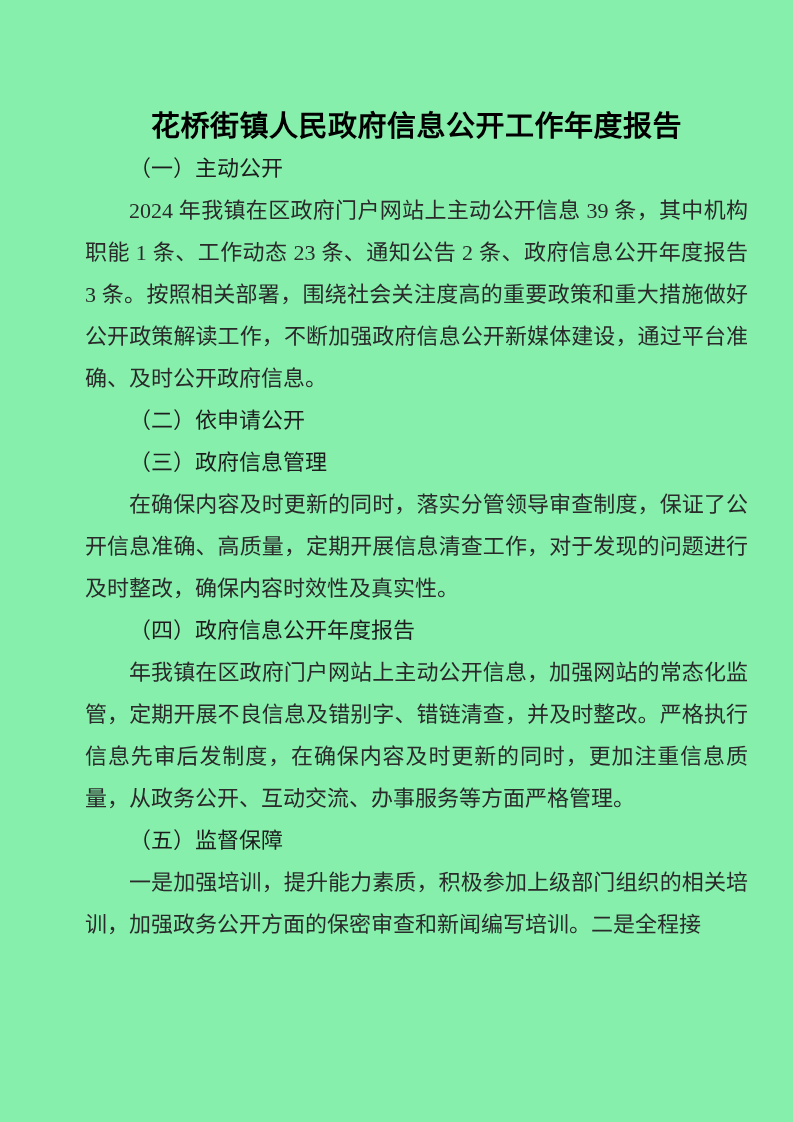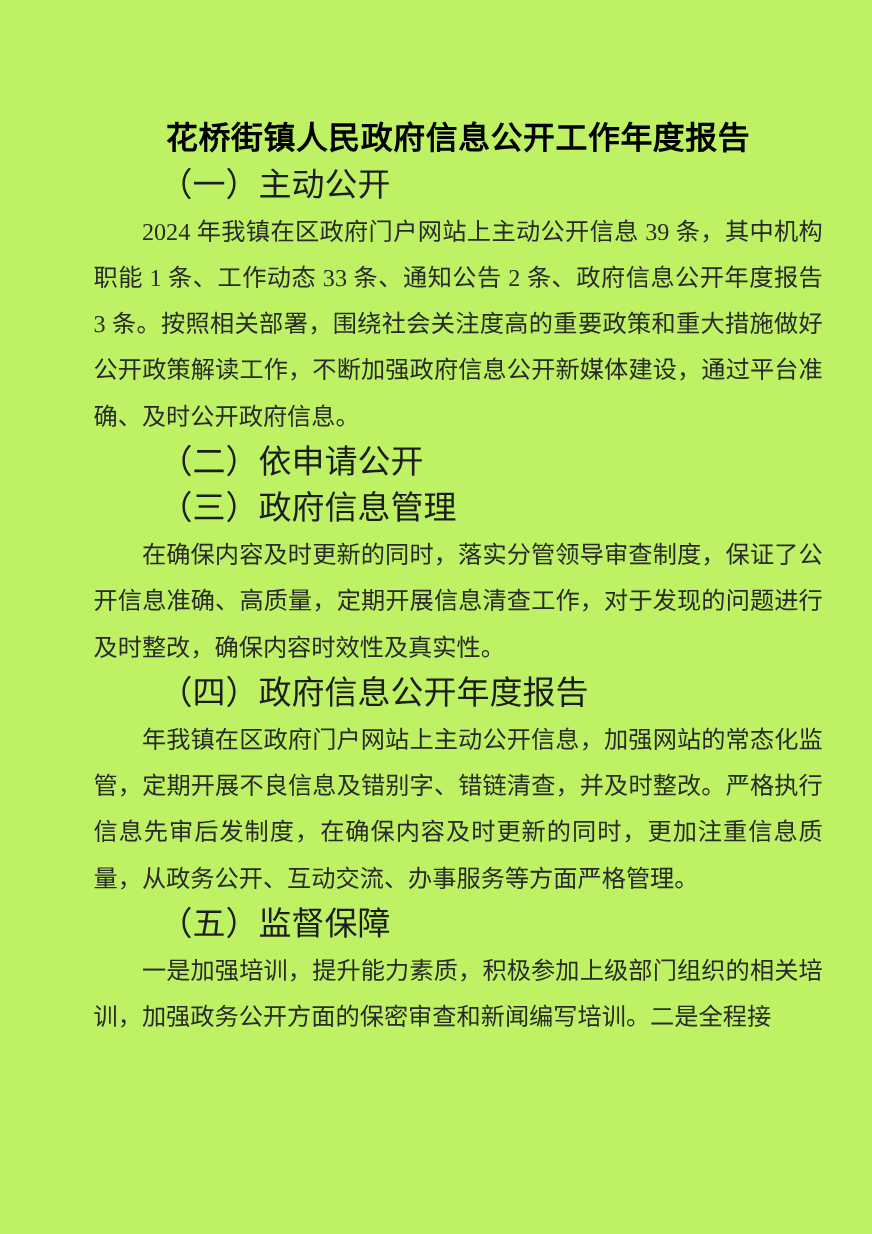--- a/index.html
+++ b/index.html
@@ -4,21 +4,21 @@
 <style>
   html, body {
     margin: 0;
     padding: 0;
     background: #ffffff;
   }
   .page {
     position: relative;
     width: 793px;
     height: 1122px;
-    background: #bef264;
+    background: #86efac;
     box-sizing: border-box;
     padding: 104px 45px 0 85px;
     overflow: hidden;
     font-family: "Liberation Serif", "DejaVu Serif", serif;
   }
   .doc-title {
     margin: 0;
     font-family: "Liberation Serif", "DejaVu Serif", serif;
     font-weight: 700;
     font-size: 29px;
@@ -33,21 +33,21 @@
     font-weight: 700;
     font-size: 22px;
     line-height: 42px;
     text-indent: 2em;
     color: #101010;
   }
   .subsection-heading {
     margin: 0;
     font-family: "Liberation Serif", "DejaVu Serif", serif;
     font-weight: 400;
-    font-size: 30px;
+    font-size: 22px;
     line-height: 42px;
     text-indent: 2em;
     color: #1d1d1d;
   }
   .para {
     margin: 0;
     font-family: "Liberation Serif", "DejaVu Serif", serif;
     font-weight: 400;
     font-size: 22px;
     line-height: 42px;
@@ -58,21 +58,21 @@
 </style>
 </head>
 <body>
 
 <div class="page">
 
   <h1 class="doc-title">花桥街镇人民政府信息公开工作年度报告</h1>
 
 
   <h3 class="subsection-heading">（一）主动公开</h3>
-  <p class="para">2024 年我镇在区政府门户网站上主动公开信息 39 条，其中机构职能 1 条、工作动态 33 条、通知公告 2 条、政府信息公开年度报告 3 条。按照相关部署，围绕社会关注度高的重要政策和重大措施做好公开政策解读工作，不断加强政府信息公开新媒体建设，通过平台准确、及时公开政府信息。</p>
+  <p class="para">2024 年我镇在区政府门户网站上主动公开信息 39 条，其中机构职能 1 条、工作动态 23 条、通知公告 2 条、政府信息公开年度报告 3 条。按照相关部署，围绕社会关注度高的重要政策和重大措施做好公开政策解读工作，不断加强政府信息公开新媒体建设，通过平台准确、及时公开政府信息。</p>
 
   <h3 class="subsection-heading">（二）依申请公开</h3>
 
   <h3 class="subsection-heading">（三）政府信息管理</h3>
   <p class="para">在确保内容及时更新的同时，落实分管领导审查制度，保证了公开信息准确、高质量，定期开展信息清查工作，对于发现的问题进行及时整改，确保内容时效性及真实性。</p>
 
   <h3 class="subsection-heading">（四）政府信息公开年度报告</h3>
   <p class="para">年我镇在区政府门户网站上主动公开信息，加强网站的常态化监管，定期开展不良信息及错别字、错链清查，并及时整改。严格执行信息先审后发制度，在确保内容及时更新的同时，更加注重信息质量，从政务公开、互动交流、办事服务等方面严格管理。</p>
 
   <h3 class="subsection-heading">（五）监督保障</h3>

